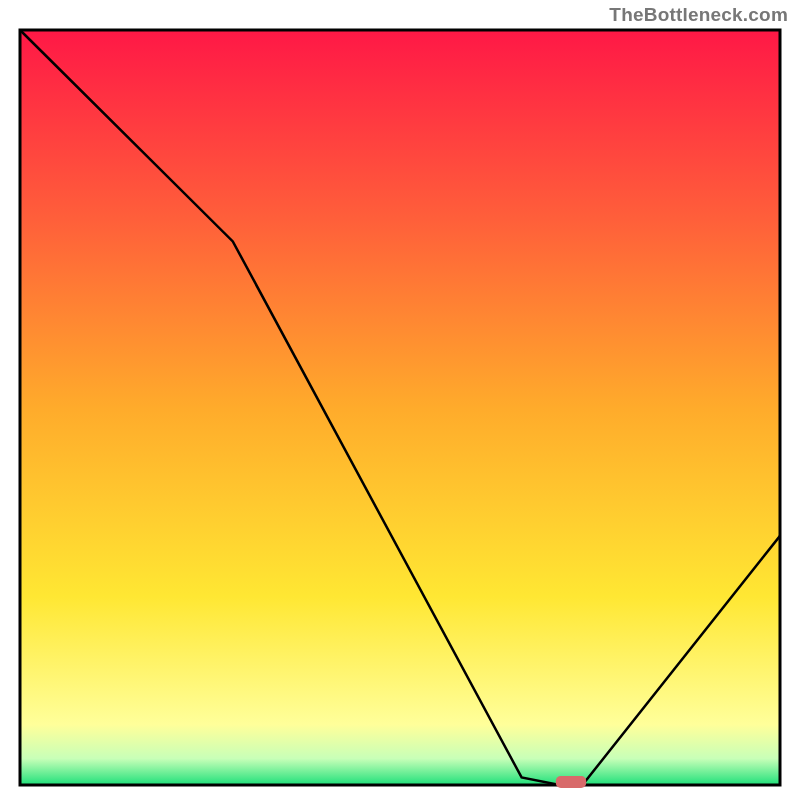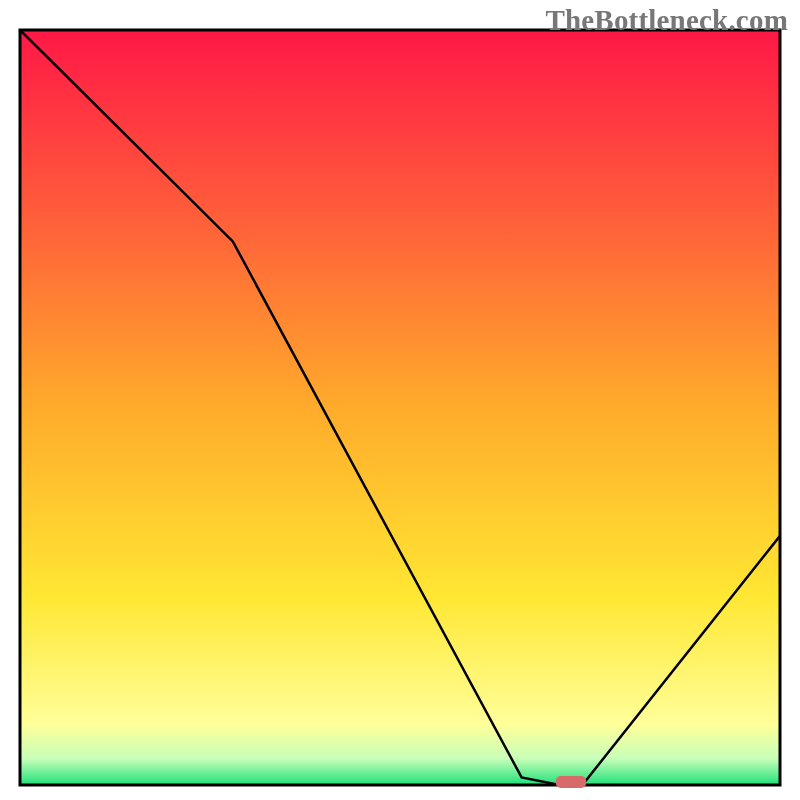--- a/index.html
+++ b/index.html
@@ -10,25 +10,24 @@
   }
   .stage {
     position: relative;
     width: 800px;
     height: 800px;
   }
   .watermark {
     position: absolute;
     top: 4px;
     right: 12px;
-    font-size: 29px;
+    font-size: 19px;
     font-weight: bold;
     color: #777;
     letter-spacing: 0.2px;
-    font-family: Liberation Serif, serif;
   }
   svg { display: block; }
   .curve {
     fill: none;
     stroke: #000;
     stroke-width: 2.5;
   }
   .optimum-pill {
     fill: #d86a6a;
     stroke: none;

